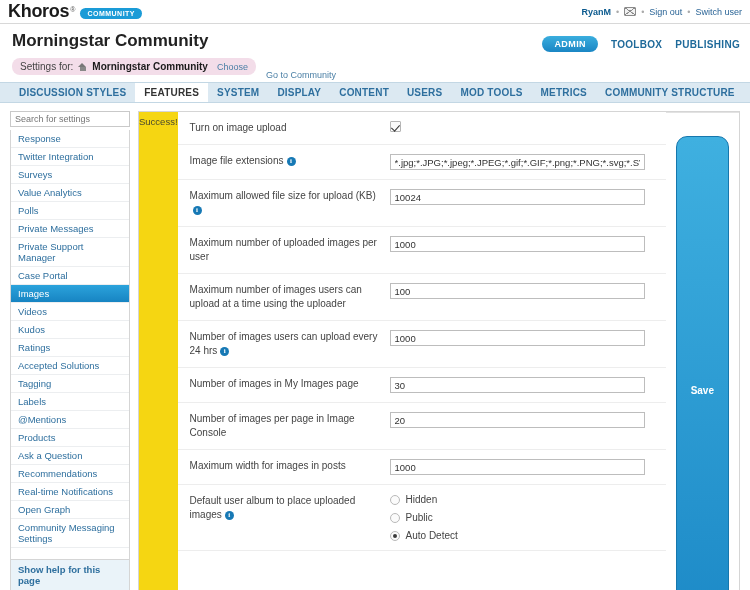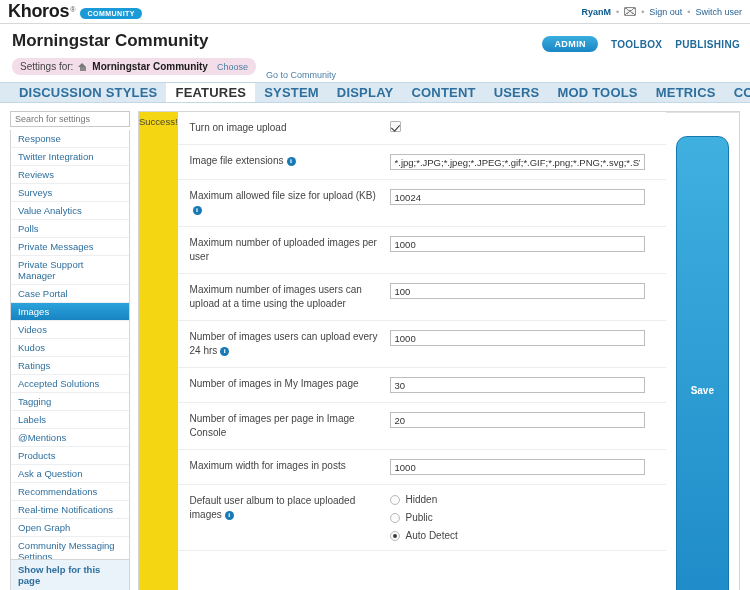--- a/index.html
+++ b/index.html
@@ -175,21 +175,21 @@
     margin-top: 7px;
     background: #dce9f2;
     border-top: 1px solid #c3d7e4;
     border-bottom: 1px solid #c3d7e4;
     display: flex;
     align-items: stretch;
     height: 21px;
     padding-left: 10px;
   }
   .tab {
-    font-size: 13px;
+    font-size: 10px;
     font-weight: bold;
     letter-spacing: 0.2px;
     color: #2e6f9e;
     padding: 0 9px;
     display: flex;
     align-items: center;
     cursor: pointer;
     white-space: nowrap;
   }
   .tab.active {
@@ -443,21 +443,20 @@
     <div class="tab">COMMUNITY STRUCTURE</div>
   </div>
 
 <div class="body-wrap">
 
   <div class="sidebar">
     <input class="search-box" type="text" placeholder="Search for settings" style="">
     <div class="nav-list" id="nav-list">
         <div class="nav-item">Response</div>
         <div class="nav-item">Twitter Integration</div>
-        <div class="nav-item">Reviews</div>
         <div class="nav-item">Surveys</div>
         <div class="nav-item">Value Analytics</div>
         <div class="nav-item">Polls</div>
         <div class="nav-item">Private Messages</div>
         <div class="nav-item">Private Support Manager</div>
         <div class="nav-item">Case Portal</div>
         <div class="nav-item active">Images</div>
         <div class="nav-item">Videos</div>
         <div class="nav-item">Kudos</div>
         <div class="nav-item">Ratings</div>

